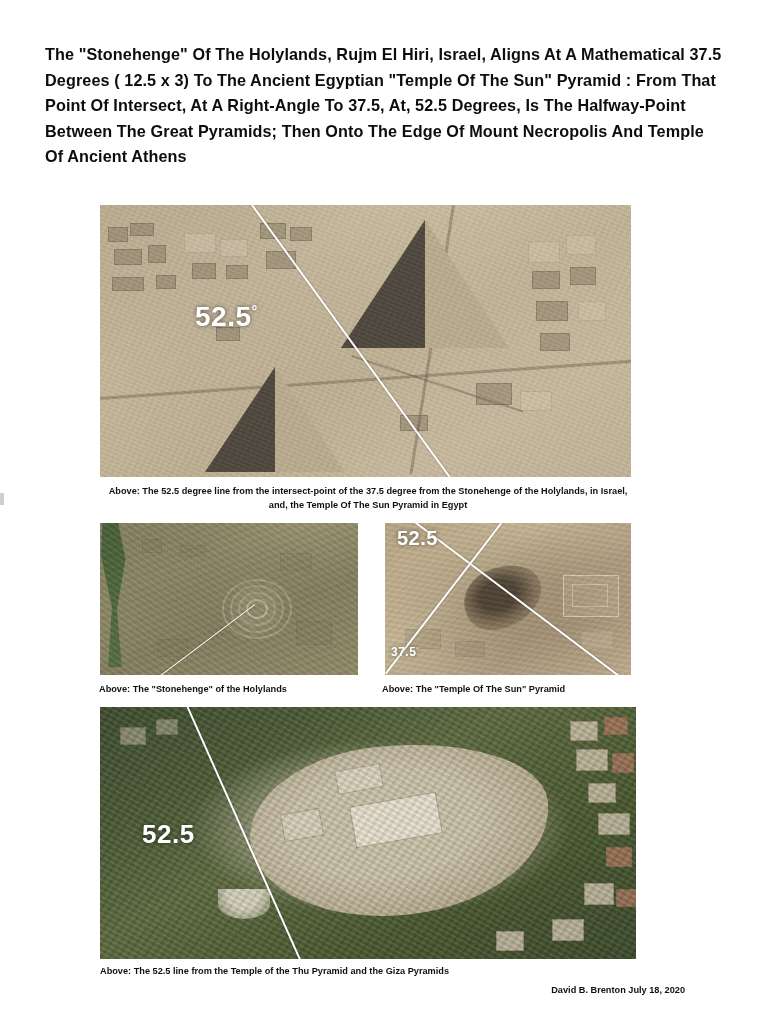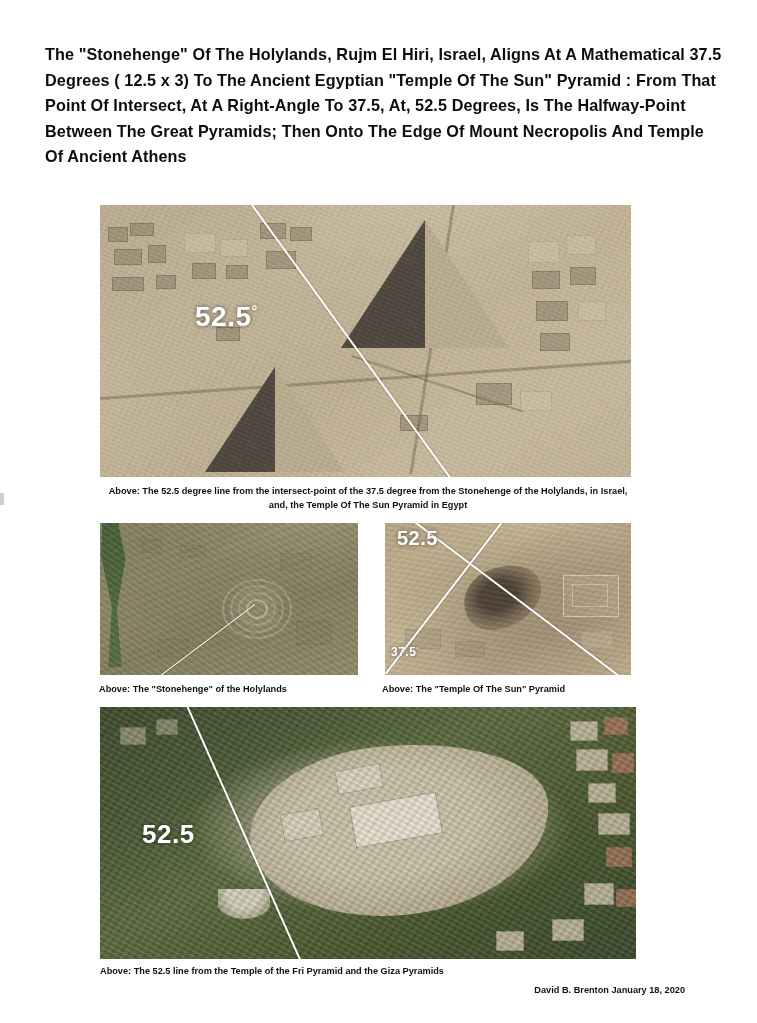--- a/index.html
+++ b/index.html
@@ -397,17 +397,17 @@
       <div class="athens-noise"></div>
 
       <div class="angle-line" style="left:86px; top:-6px; width:330px; height:1.6px; transform: rotate(66deg);"></div>
 
       <div class="angle-label" style="left:42px; top:112px; font-size:26px;">
         <span>52.5</span>
       </div>
     </div>
   </div>
 
-  <div class="caption" style="left:100px; top:965px; width:520px;">Above: The 52.5 line from the Temple of the Fri Pyramid and the Giza Pyramids</div>
-
-  <div class="footer">David B. Brenton   January 18, 2020</div>
+  <div class="caption" style="left:100px; top:965px; width:520px;">Above: The 52.5 line from the Temple of the Thu Pyramid and the Giza Pyramids</div>
+
+  <div class="footer">David B. Brenton   July 18, 2020</div>
 
 </div>
 
 </body></html>

